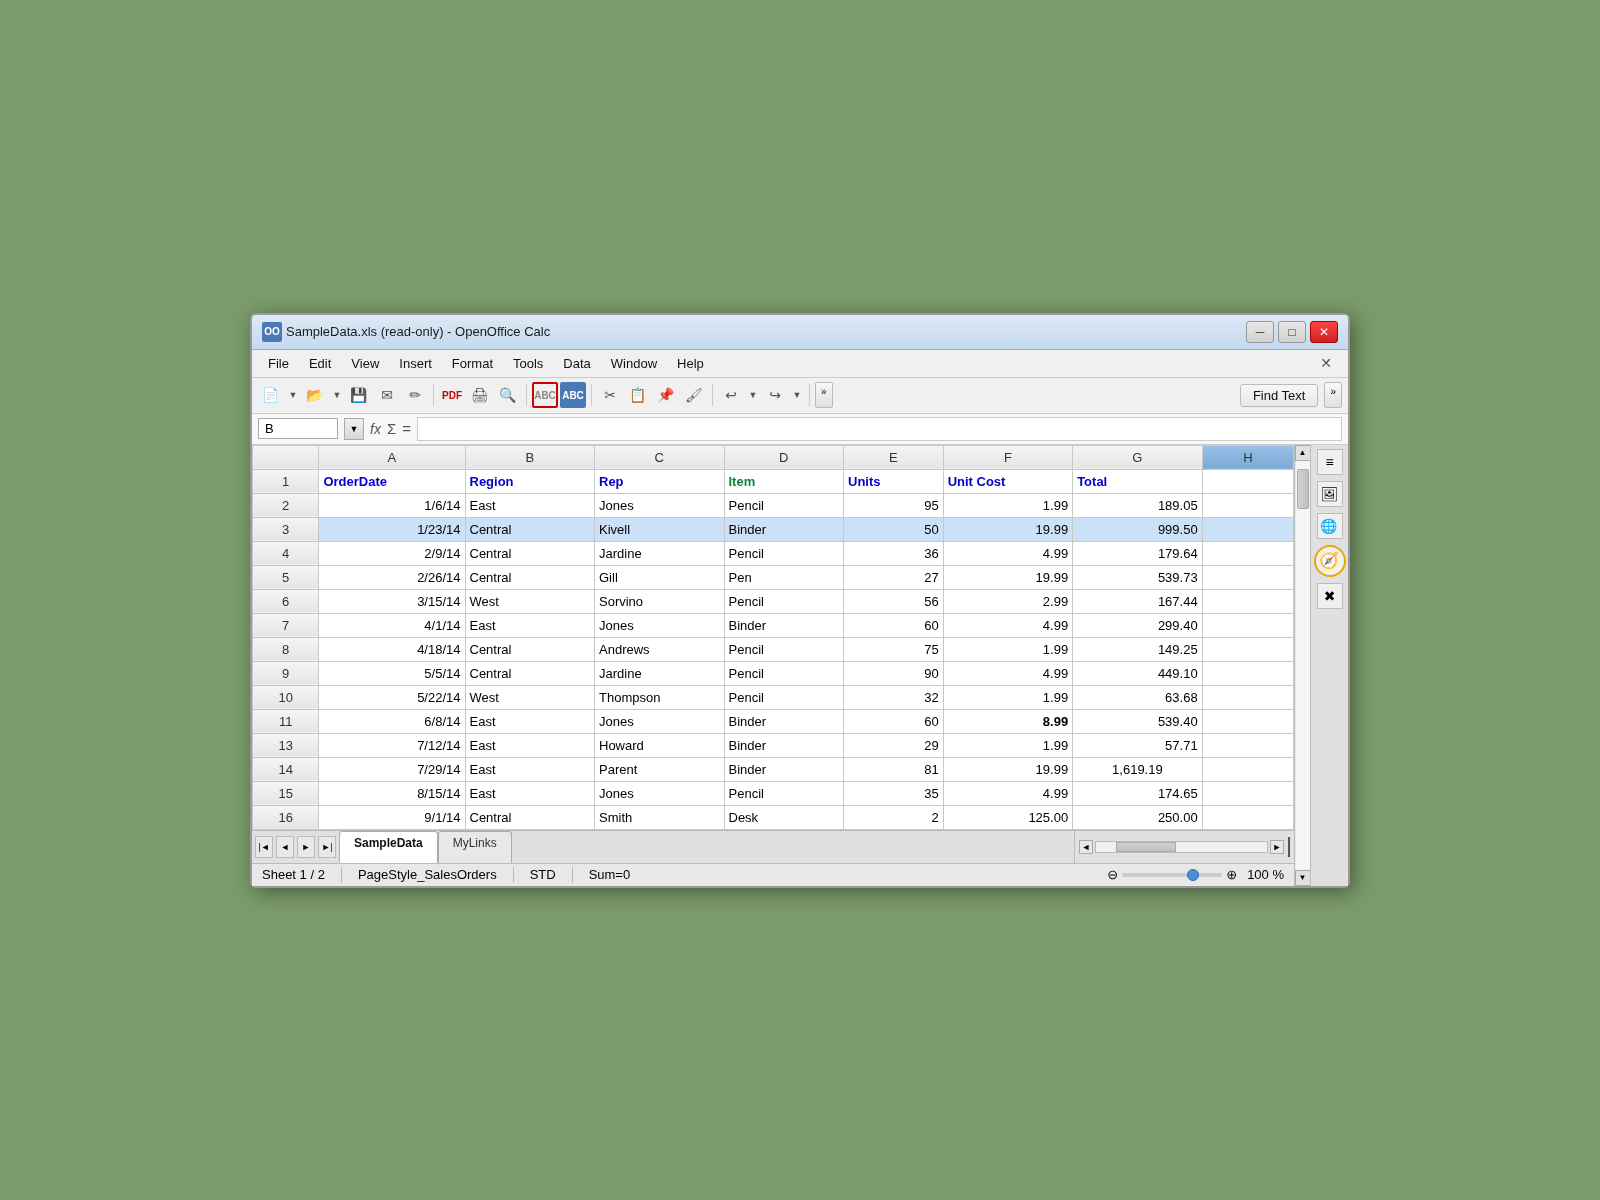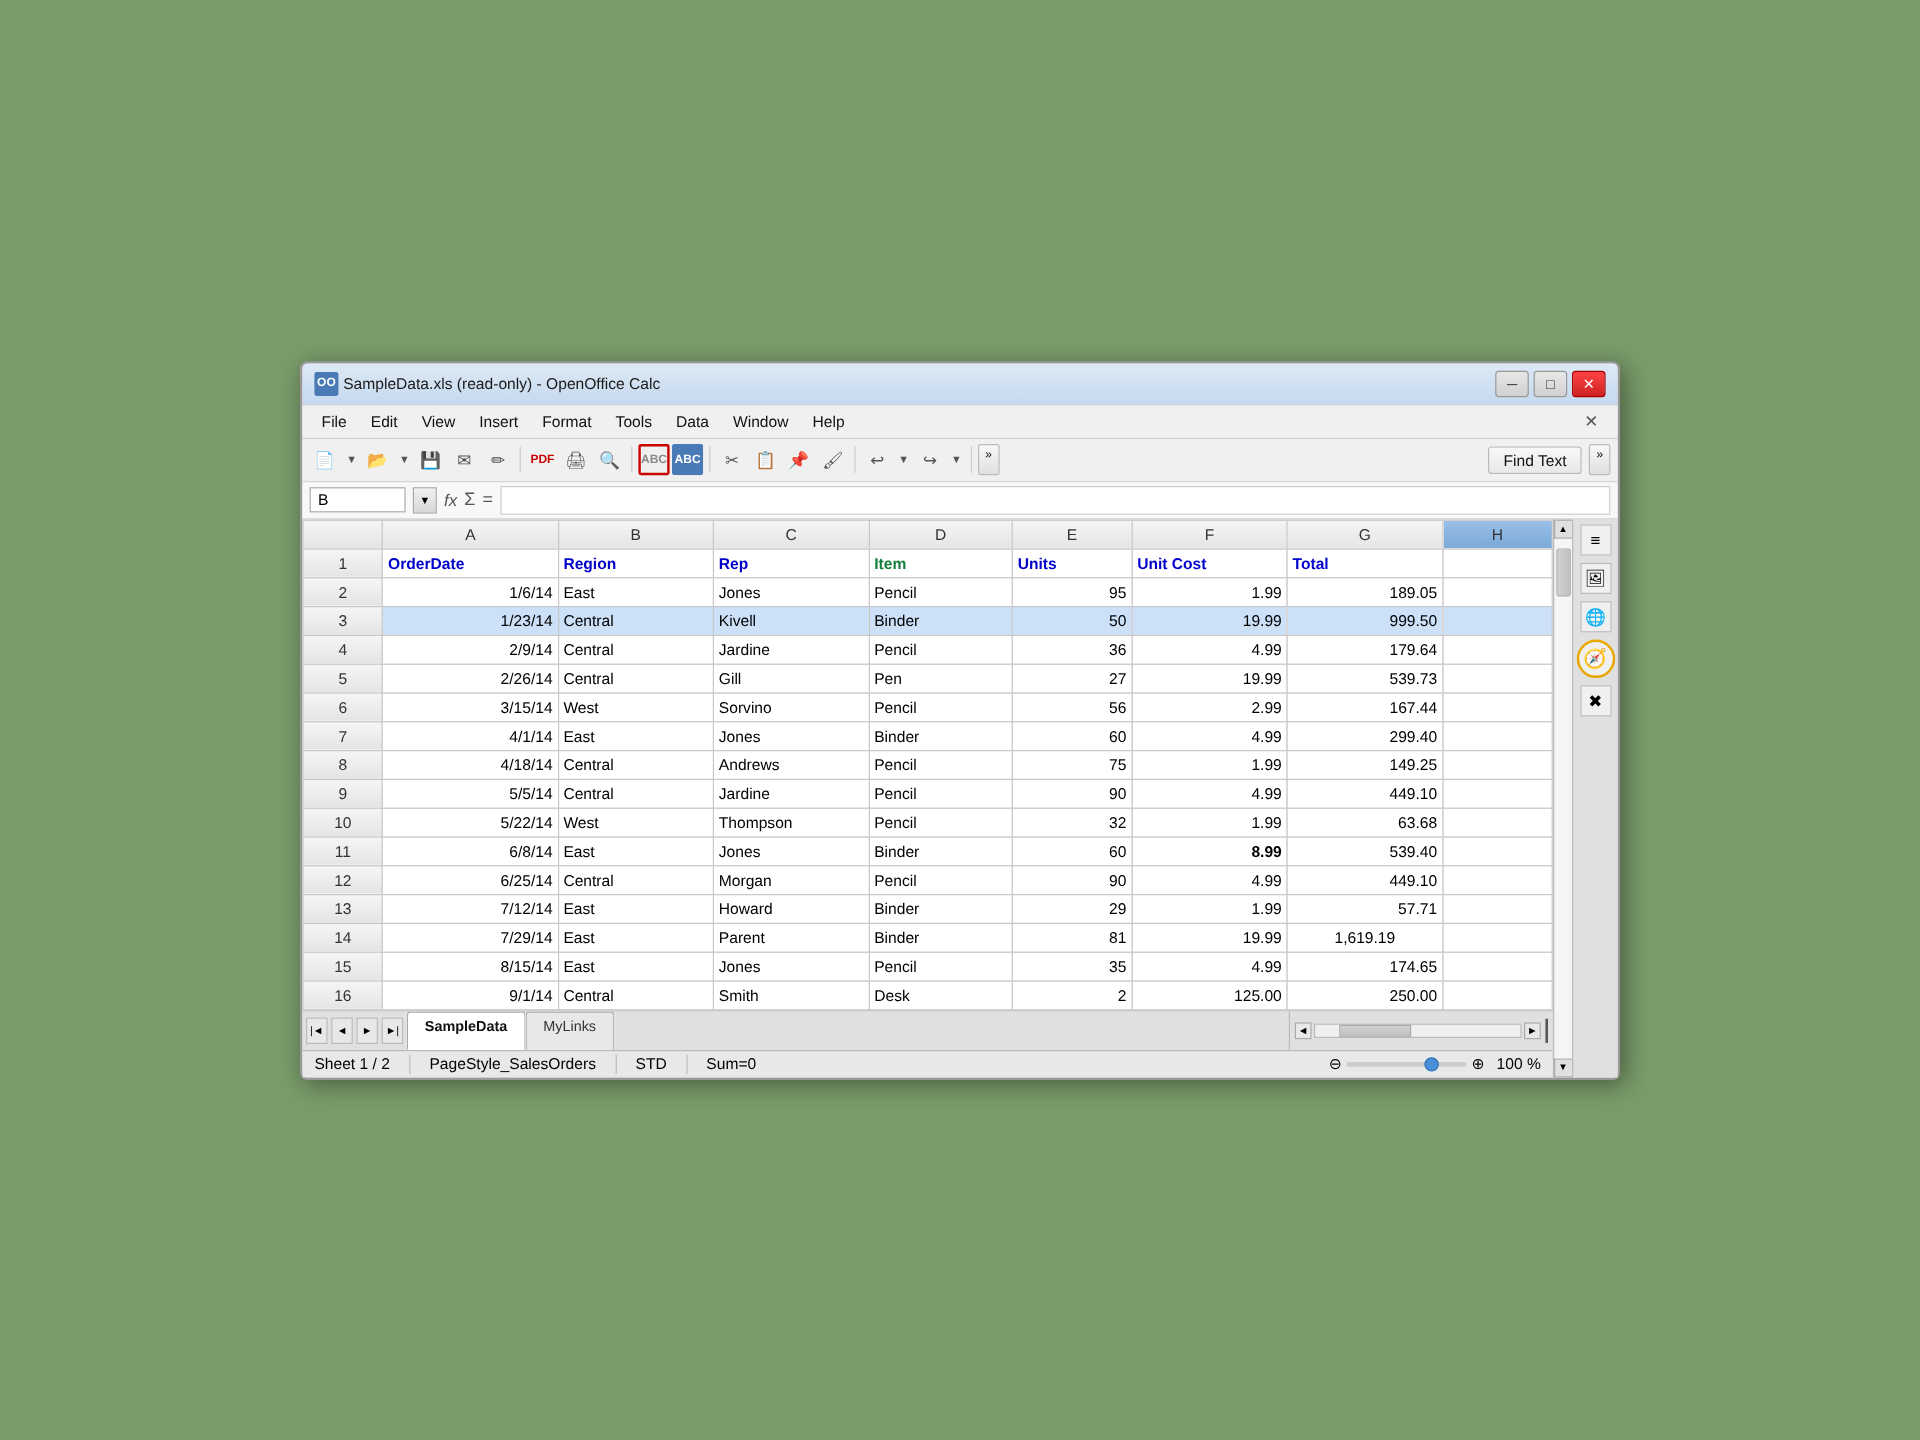--- a/index.html
+++ b/index.html
@@ -572,31 +572,20 @@
                 <td style="text-align: right;">6/8/14</td>
                 <td>East</td>
                 <td>Jones</td>
                 <td>Binder</td>
                 <td style="text-align: right;">60</td>
                 <td style="text-align: right; font-weight: bold;">8.99</td>
                 <td style="text-align: right;">539.40</td>
                 <td></td>
               </tr>
               <tr>
-                <th class="row-header">12</th>
-                <td style="text-align: right;">6/25/14</td>
-                <td>Central</td>
-                <td>Morgan</td>
-                <td>Pencil</td>
-                <td style="text-align: right;">90</td>
-                <td style="text-align: right;">4.99</td>
-                <td style="text-align: right;">449.10</td>
-                <td></td>
-              </tr>
-              <tr>
                 <th class="row-header">13</th>
                 <td style="text-align: right;">7/12/14</td>
                 <td>East</td>
                 <td>Howard</td>
                 <td>Binder</td>
                 <td style="text-align: right;">29</td>
                 <td style="text-align: right;">1.99</td>
                 <td style="text-align: right;">57.71</td>
                 <td></td>
               </tr>

